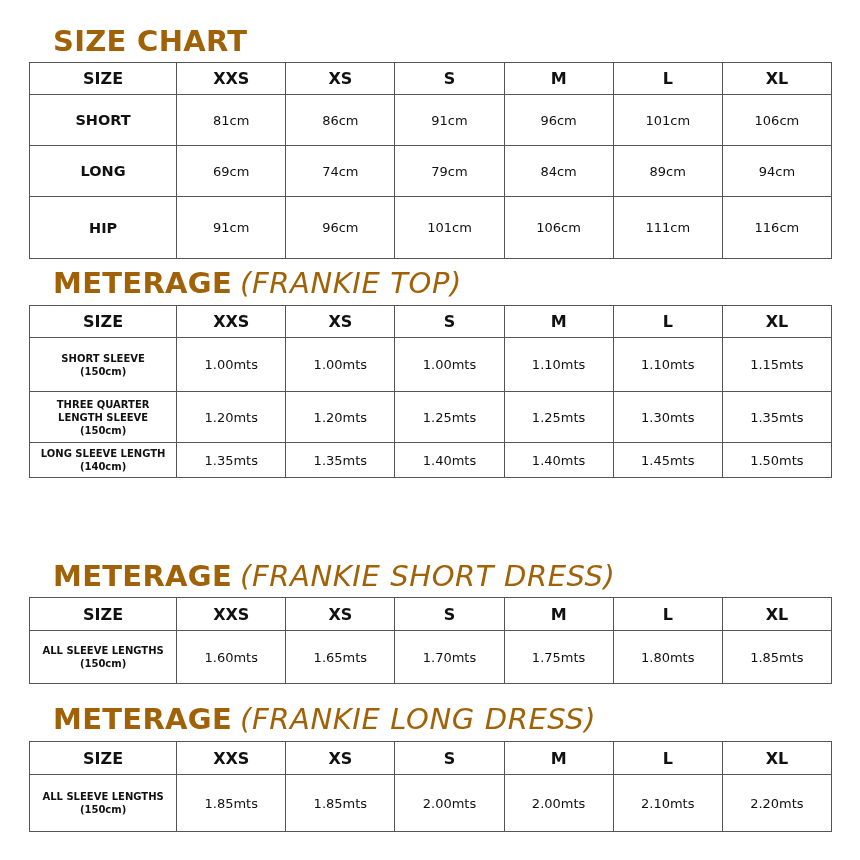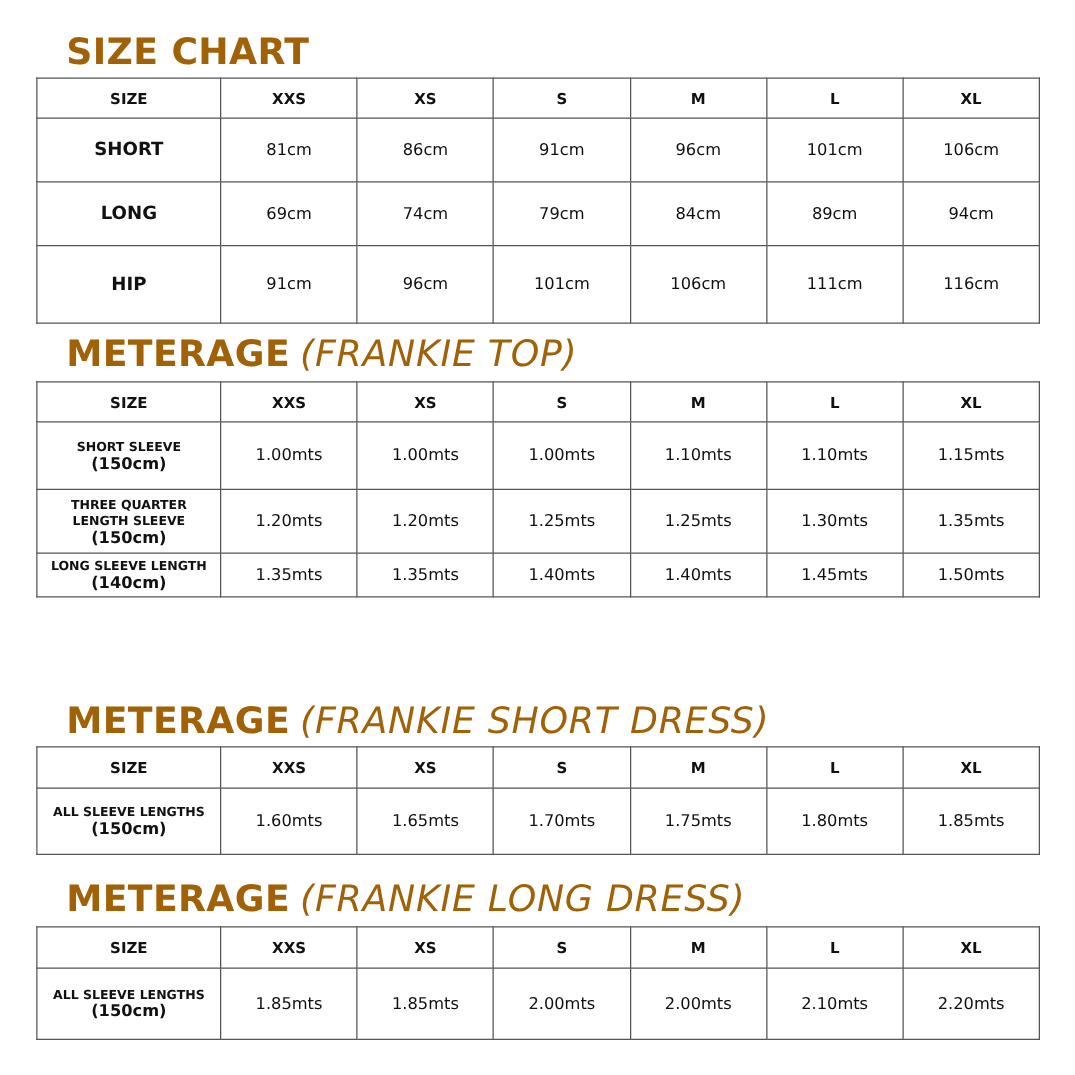--- a/index.html
+++ b/index.html
@@ -4,25 +4,25 @@
 <style>
   html, body { margin:0; padding:0; background:#ffffff; }
   body { width:860px; height:860px; position:relative; overflow:hidden;
          font-family:"DejaVu Sans", sans-serif; color:#111; }
   .section { position:absolute; left:29px; width:802px; }
   .title { position:absolute; left:0; white-space:nowrap; font-weight:bold;
            font-size:29px; letter-spacing:0.3px; color:#a16207;margin-left:24px; }
   .title .sub { font-weight:normal; font-style:oblique; margin-left:8px; letter-spacing:0.6px; }
   table { position:absolute; left:0; border-collapse:collapse; width:803px; table-layout:fixed; }
   td, th { border:1.5px solid #555; text-align:center; vertical-align:middle; padding:0; }
-  th { font-weight:bold; font-size:12px; }
+  th { font-weight:bold; font-size:16px; }
   td.val { font-size:13px; font-weight:normal; }
   td.rowhead { font-weight:bold; font-size:14.5px; }
   td.rowhead.small { font-size:10px; line-height:13px;margin-left:34px; }
-  td.rowhead.small .unit { display:block; font-size:13px; }
+  td.rowhead.small .unit { display:block; font-size:10px; }
   col.c0 { width:147px; }
   col.cn { width:109px; }
 </style>
 </head>
 <body>
 
 <div class="section" style="top:0;">
   <div class="title" style="top:24px;">
     <span>SIZE CHART</span>
   </div>

